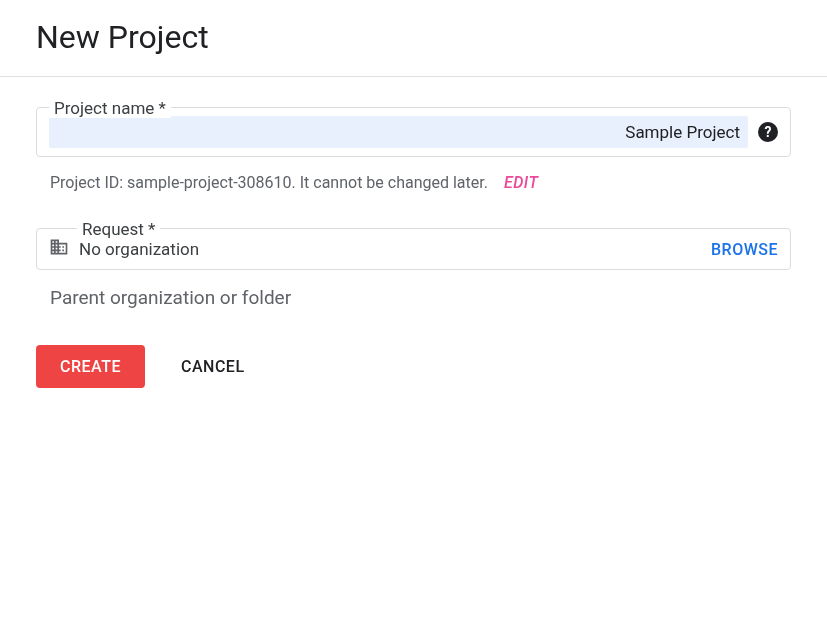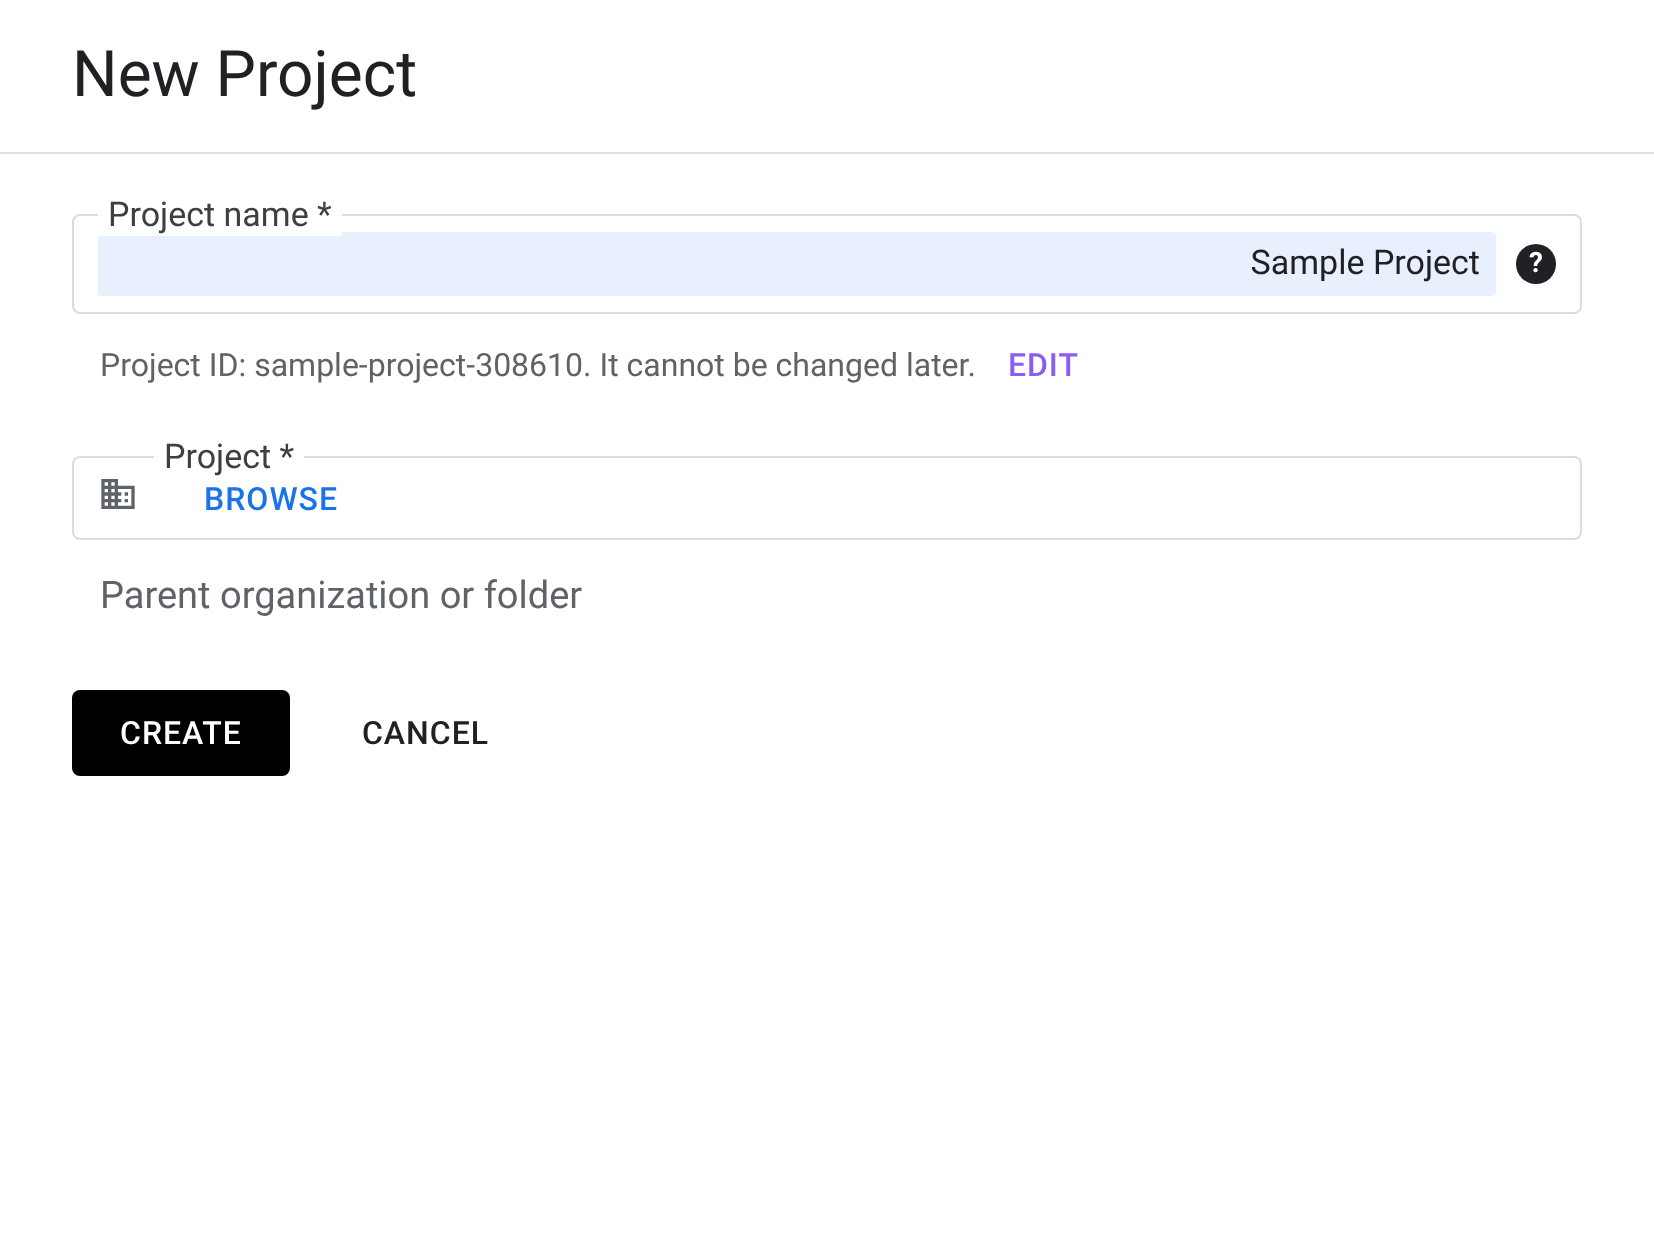--- a/index.html
+++ b/index.html
@@ -114,25 +114,26 @@
     .project-id-line {
       font-size: 16px;
       color: #5f6368;
       padding: 8px 14px 0;
       margin-bottom: 36px;
     }
     .project-id-line .id-value {
       color: #5f6368;
     }
     .project-id-line .edit-link {
-      color: #8b5cf6;
+      color: #ec4899;
       font-weight: 500;
       letter-spacing: 0.5px;
       margin-left: 12px;
       cursor: pointer;
+      font-style: italic;
     }
     .location-field {
       display: flex;
       align-items: center;
       gap: 10px;
     }
     .building-icon {
       flex-shrink: 0;
     }
     .building-icon svg {
@@ -158,21 +159,21 @@
       color: #5f6368;
       padding: 8px 14px 0;
       margin-bottom: 36px;
     }
     .button-row {
       display: flex;
       gap: 36px;
       align-items: center;
     }
     .btn-primary {
-      background: #000000;
+      background: #ef4444;
       color: #fff;
       border: none;
       border-radius: 4px;
       padding: 12px 24px;
       font-size: 16px;
       font-weight: 500;
       letter-spacing: 0.5px;
       cursor: pointer;
       font-family: inherit;
     }
@@ -207,27 +208,28 @@
       <span class="help-icon">?</span>
     </div>
   </div>
 
   <div class="project-id-line">
     <span>Project ID: </span><span class="id-value">sample-project-308610</span><span>. It cannot be changed later.</span>
     <span class="edit-link">EDIT</span>
   </div>
 
   <div class="field-container location-container">
-    <span class="field-label">Project *</span>
+    <span class="field-label">Request *</span>
     <div class="field-row location-field">
       <span class="building-icon">
         <svg viewBox="0 0 24 24">
             <path d="M12 7V3H2v18h20V7H12zM6 19H4v-2h2v2zm0-4H4v-2h2v2zm0-4H4V9h2v2zm0-4H4V5h2v2zm4 12H8v-2h2v2zm0-4H8v-2h2v2zm0-4H8V9h2v2zm0-4H8V5h2v2zm10 12h-8v-2h2v-2h-2v-2h2v-2h-2V9h8v10zm-2-8h-2v2h2v-2zm0 4h-2v2h2v-2z"></path>
           </svg>
       </span>
+      <span class="location-value">No organization</span>
       <span class="browse-link">BROWSE</span>
     </div>
   </div>
 
   <div class="location-help">Parent organization or folder</div>
 
   <div class="button-row">
     <button class="btn-primary">CREATE</button>
     <button class="btn-secondary">CANCEL</button>
   </div>

